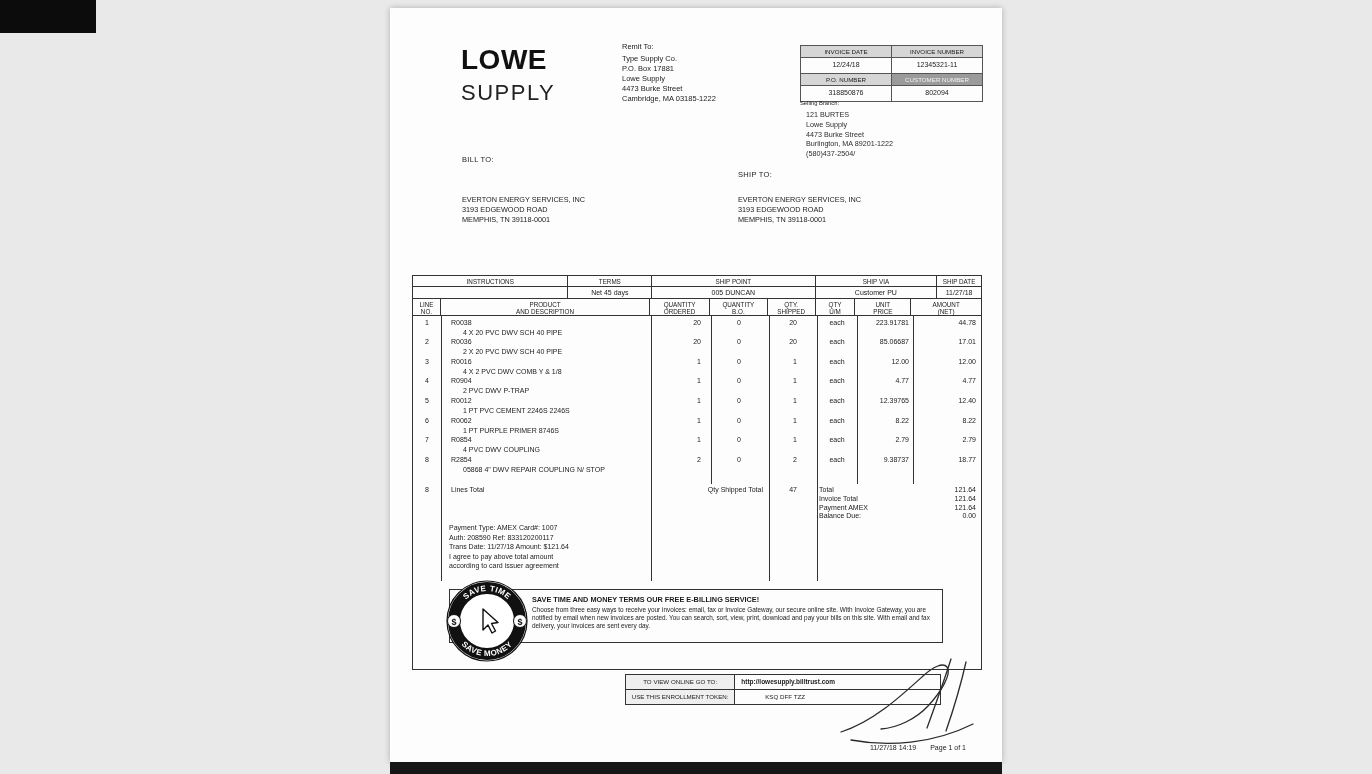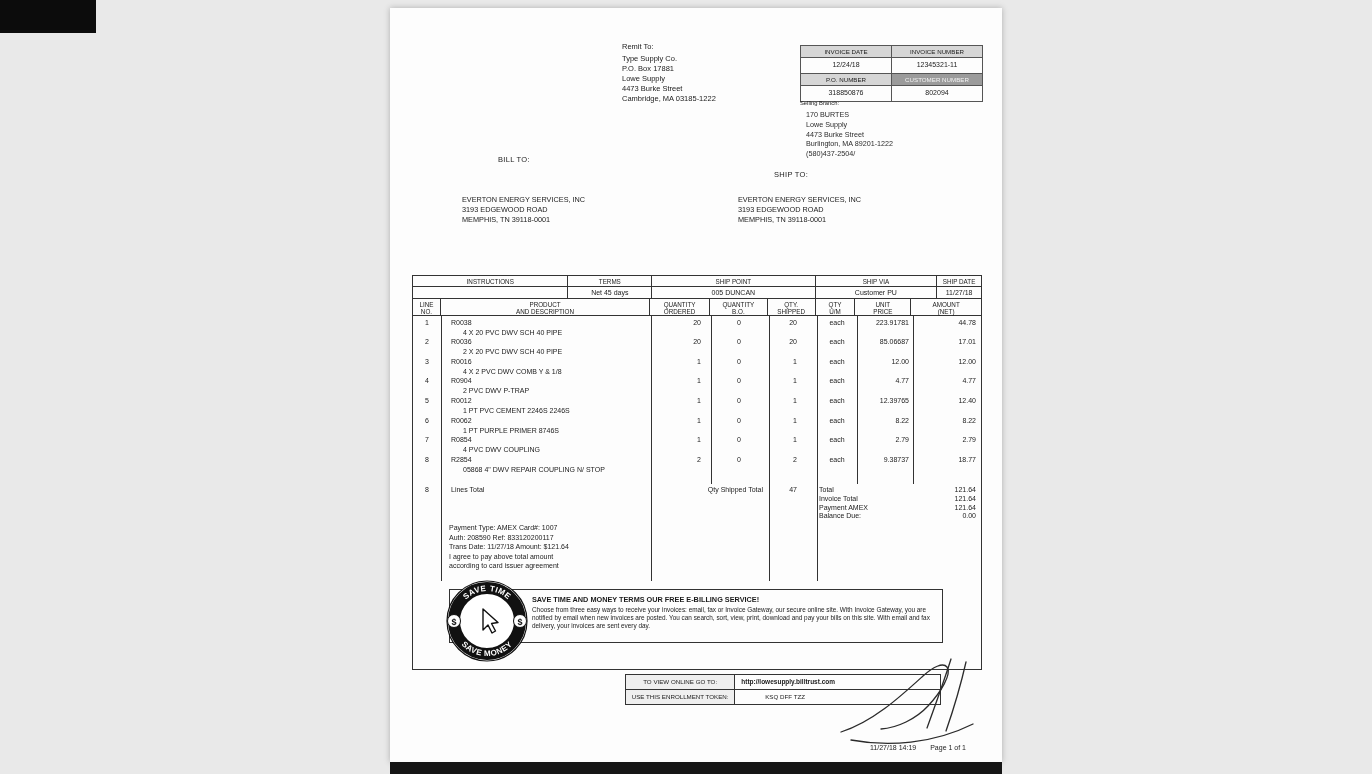--- a/index.html
+++ b/index.html
@@ -23,21 +23,21 @@
   .meta-row { display:flex; }
   .meta-cell { width:50%; border-right:1px solid #555; border-bottom:1px solid #555; text-align:center; }
   .meta-h { font-size:6.2px; background:#d6d6d6; padding:1.5px 0; color:#222; }
   .meta-h.dark { background:#9b9b9b; color:#f4f4f4; }
   .meta-v { font-size:7px; padding:3px 0 3.5px; }
 
   .sb-label { position:absolute; left:410px; top:92px; font-size:5.8px; }
   .sb-lines { position:absolute; left:416px; top:102px; font-size:7.2px; color:#2c2c2c; }
   .sb-lines div { line-height:9.8px; }
 
-  .party-label { position:absolute; font-size:7.5px; letter-spacing:.3px;margin-left:36px; }
+  .party-label { position:absolute; font-size:7.5px; letter-spacing:.3px; }
   .addr { position:absolute; font-size:7.3px; }
   .addr div { line-height:9.8px; }
 
   .main-table { position:absolute; left:22px; top:267px; width:570px; height:395px; border:1px solid #333; }
   .trow { display:flex; width:100%; }
   .th-cell { font-size:6.3px; text-align:center; border-right:1px solid #333; border-bottom:1px solid #333; height:11px; padding-top:1.5px; }
   .tv-cell { font-size:7px; text-align:center; border-right:1px solid #333; border-bottom:1px solid #333; height:12px; padding-top:1.5px; }
   .last { border-right:none !important; }
   .ih { font-size:6.3px; text-align:center; border-right:1px solid #333; border-bottom:1px solid #333; height:17px; padding-top:1.5px; }
   .ih span { display:block; line-height:7.2px; }
@@ -78,20 +78,24 @@
   .pfooter { position:absolute; left:480px; top:736px; font-size:7px; display:flex; gap:14px; }
 </style>
 </head>
 <body>
 
 <div class="viewport">
   <div class="corner-box"></div>
 
   <div class="page">
 
+    <div class="logo">
+      <div class="logo-top">LOWE</div>
+      <div class="logo-bottom">SUPPLY</div>
+    </div>
 
     <div class="remit">
       <div class="rm-label">Remit To:</div>
       <div>Type Supply Co.</div>
       <div>P.O. Box 17881</div>
       <div>Lowe Supply</div>
       <div>4473 Burke Street</div>
       <div>Cambridge, MA 03185-1222</div>
     </div>
 
@@ -109,21 +113,21 @@
         <div class="meta-cell meta-h dark">CUSTOMER NUMBER</div>
       </div>
       <div class="meta-row">
         <div class="meta-cell meta-v">318850876</div>
         <div class="meta-cell meta-v">802094</div>
       </div>
     </div>
 
     <div class="sb-label">Selling Branch:</div>
     <div class="sb-lines">
-      <div>170 BURTES</div>
+      <div>121 BURTES</div>
       <div>Lowe Supply</div>
       <div>4473 Burke Street</div>
       <div>Burlington, MA 89201-1222</div>
       <div>(580)437-2504/</div>
     </div>
 
     <div class="party-label" style="left:72px;top:147px">BILL TO:</div>
     <div class="party-label" style="left:348px;top:162px">SHIP TO:</div>
     <div class="addr" style="left:72px;top:187px">
       <div>EVERTON ENERGY SERVICES, INC</div>

